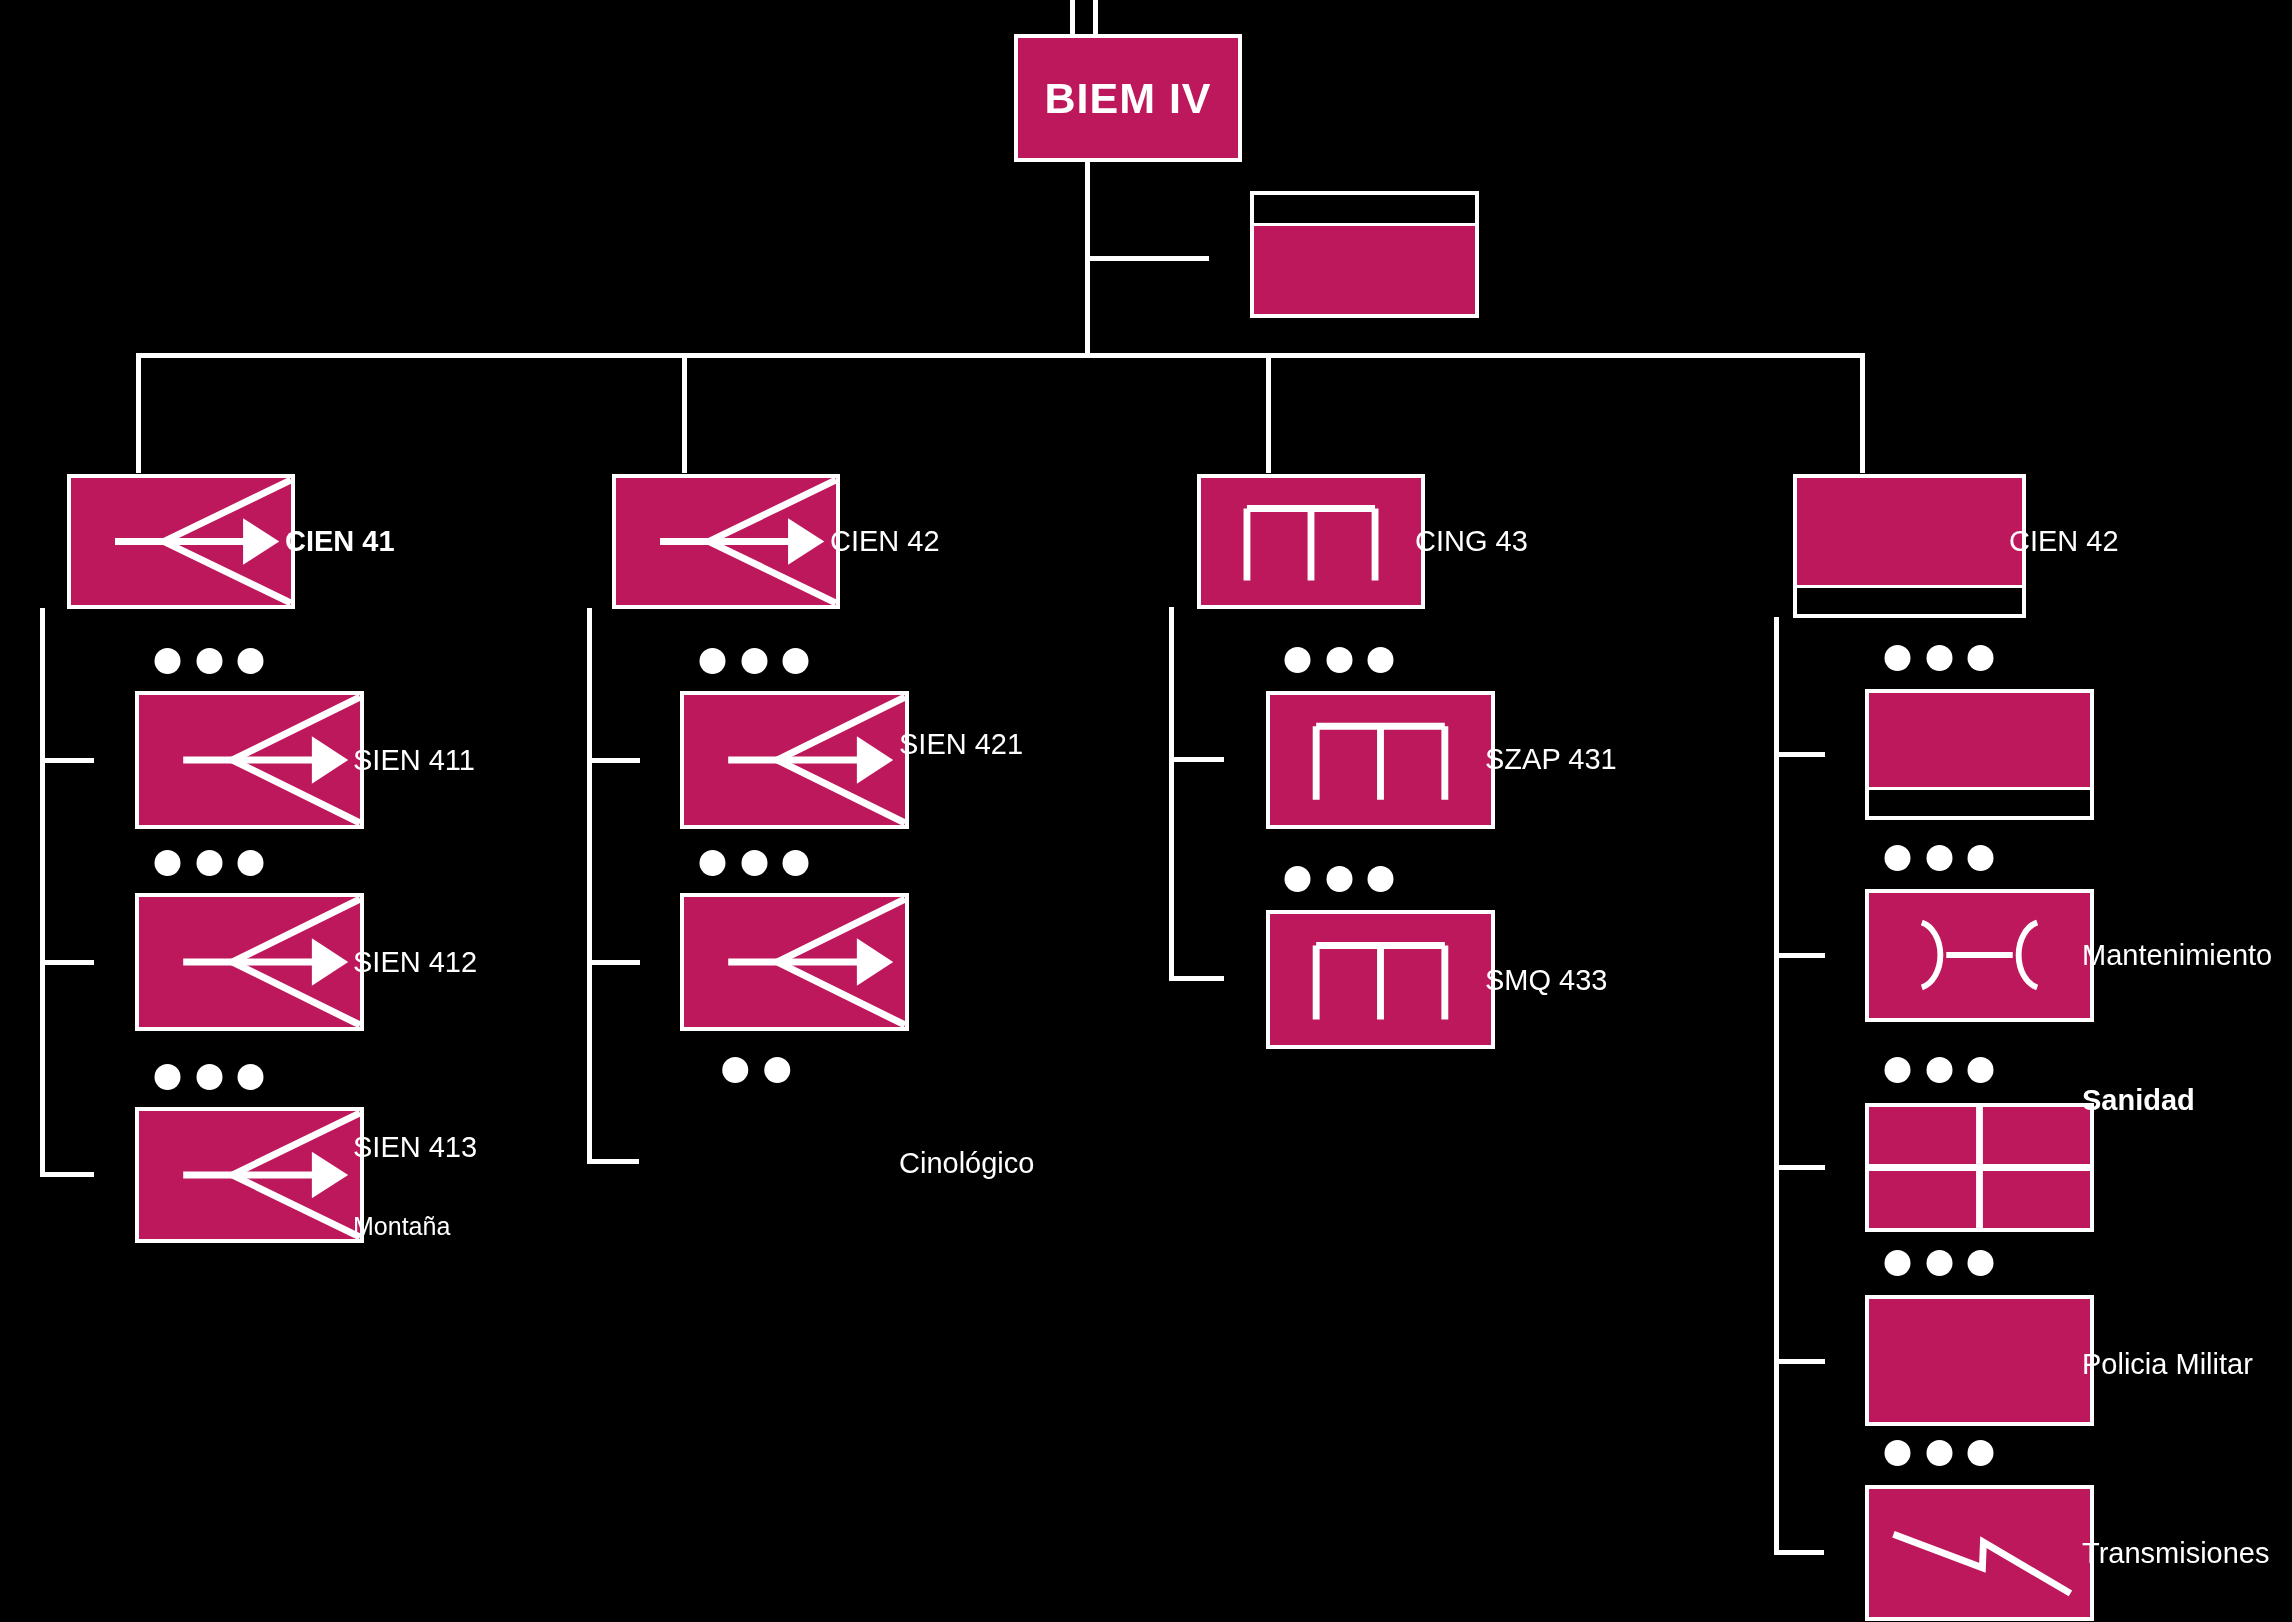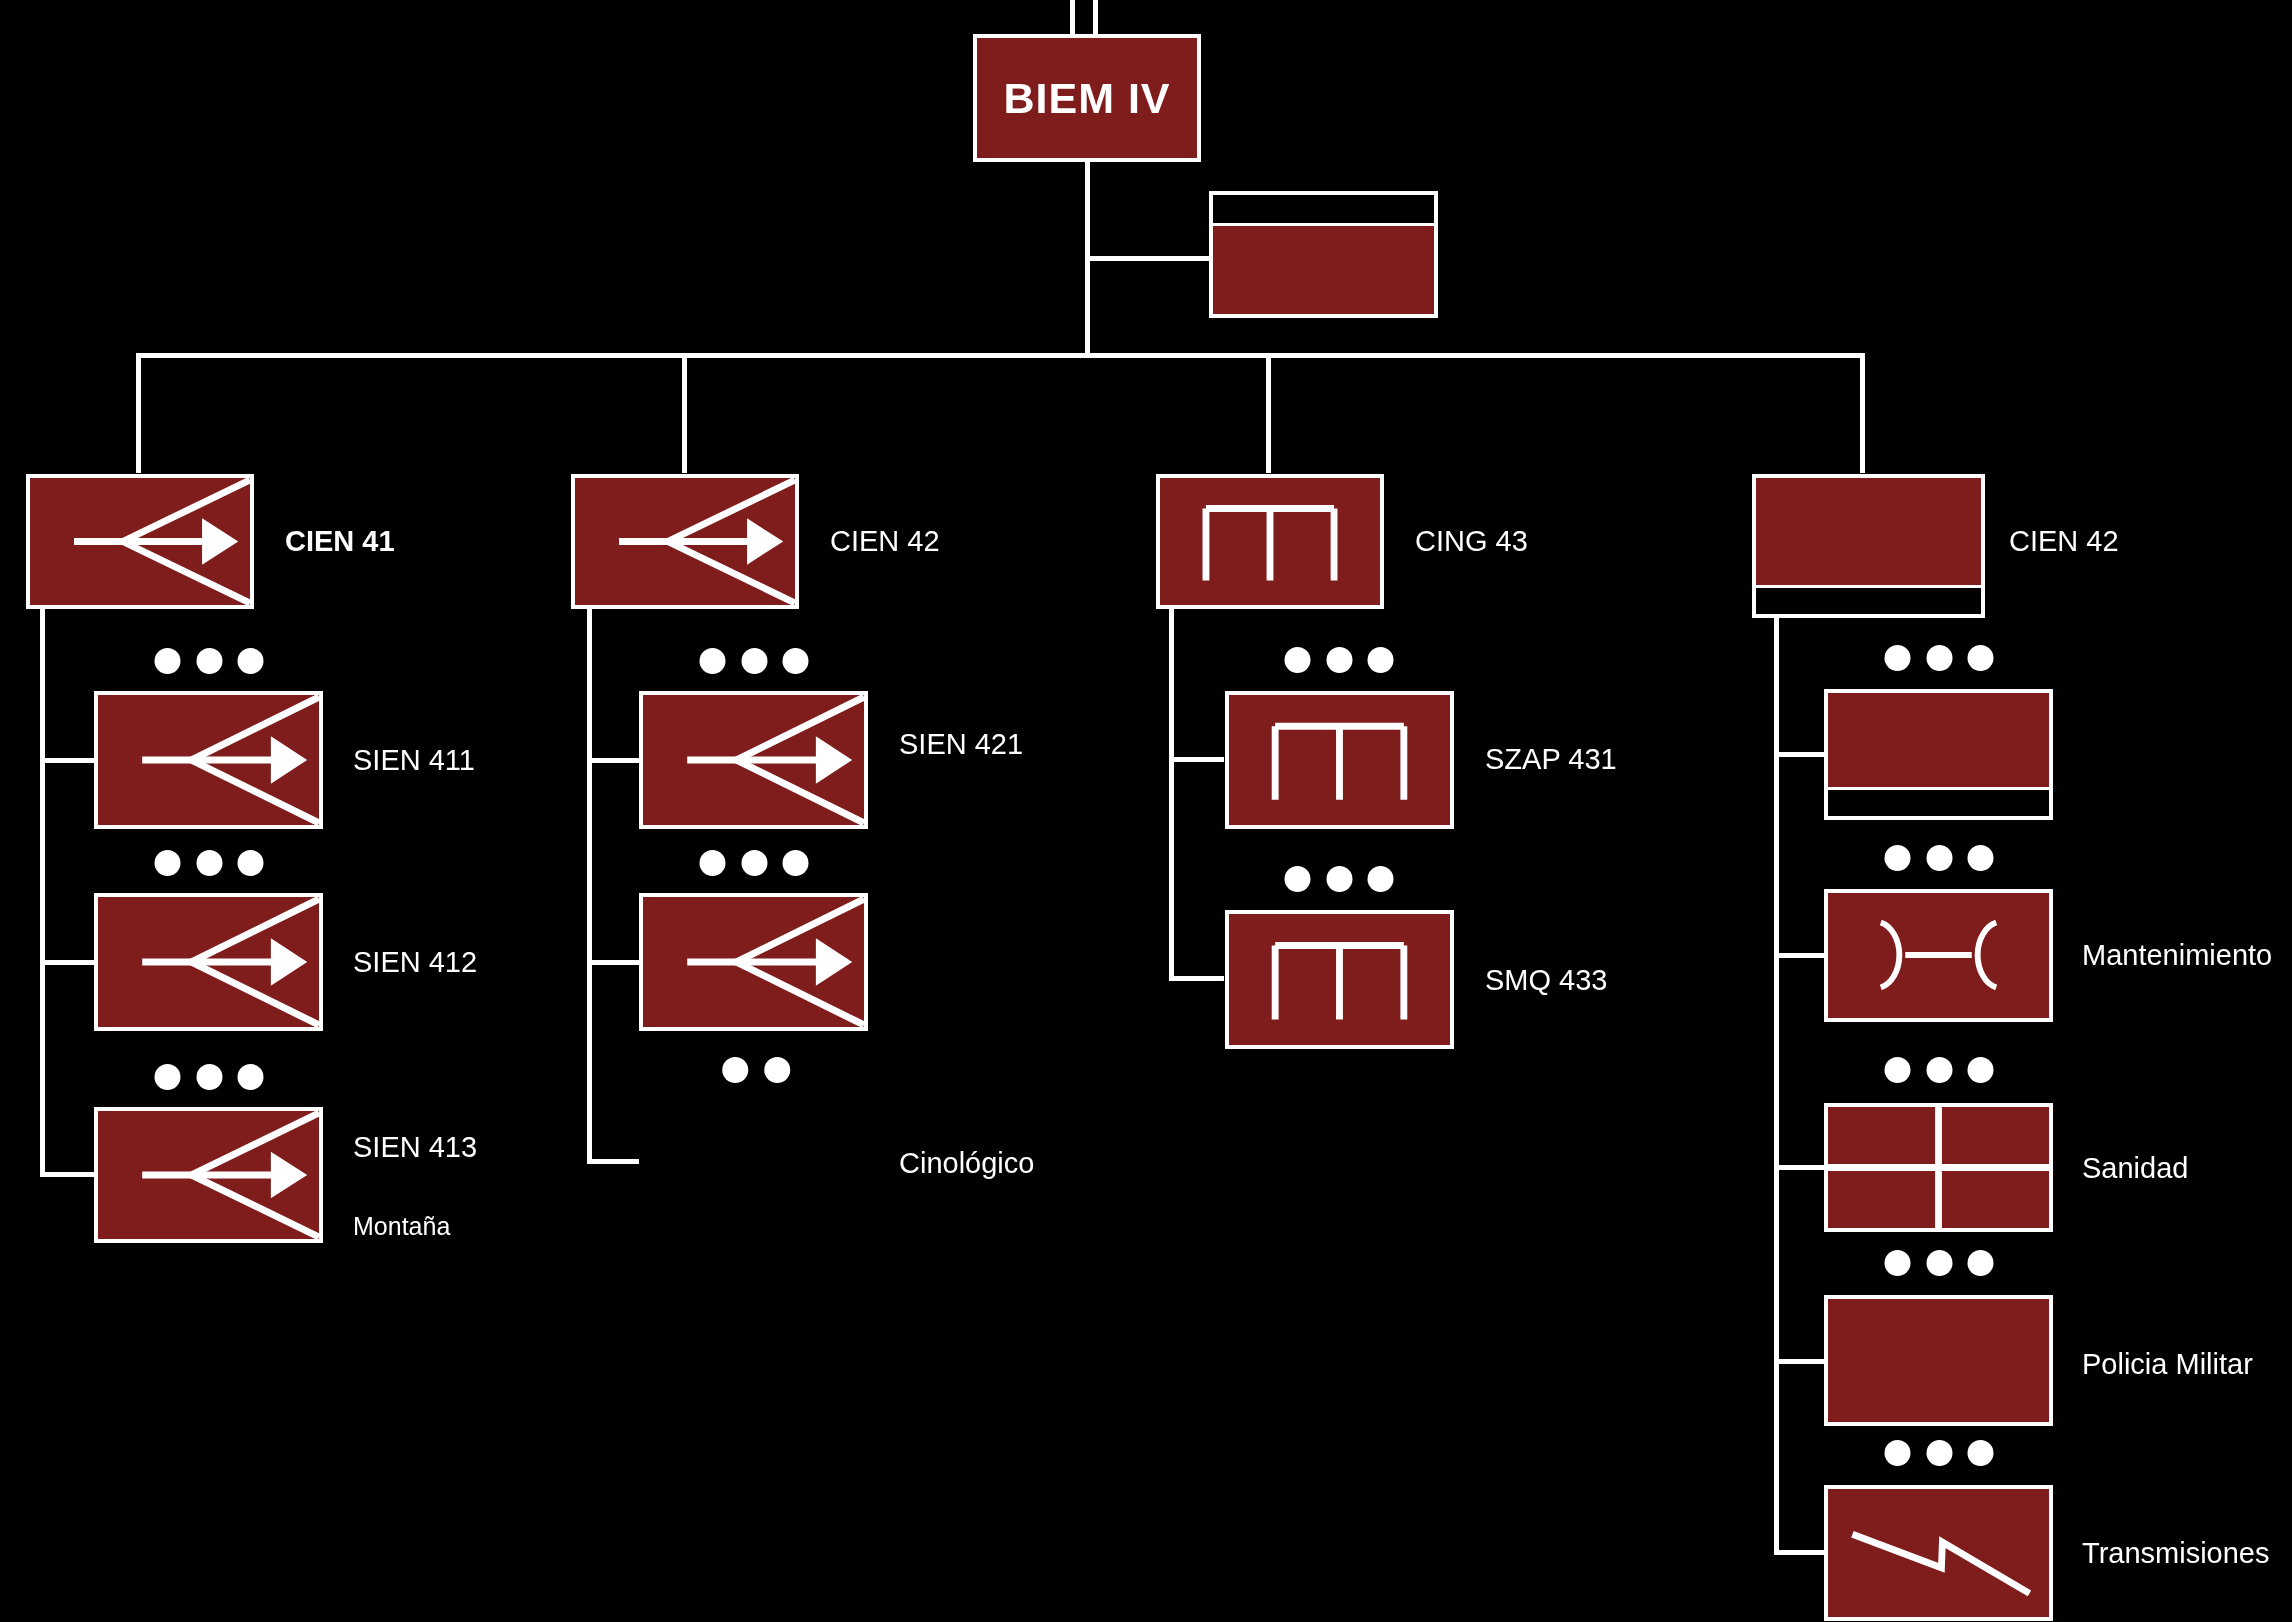--- a/index.html
+++ b/index.html
@@ -1,19 +1,19 @@
 <!DOCTYPE html>
 <html><head>
 <meta charset="utf-8">
 <style>
   html,body{margin:0;padding:0;background:#000;}
   #canvas{position:relative;width:2292px;height:1622px;background:#000;overflow:hidden;
           font-family:"Liberation Sans",sans-serif;}
   .line{position:absolute;background:#fff;}
-  .box{position:absolute;background:#7f1d1d;border:4.9px solid #fff;box-sizing:border-box;}
+  .box{position:absolute;background:#be185d;border:4.9px solid #fff;box-sizing:border-box;margin-left:41px;}
   .box svg{position:absolute;left:0;top:0;width:100%;height:100%;}
   .band::after{content:"";position:absolute;left:0;right:0;bottom:0;height:29px;
                background:#000;border-top:3.9px solid #fff;box-sizing:border-box;}
   .hqbox::before{content:"";position:absolute;left:0;right:0;top:0;height:31px;
                background:#000;border-bottom:3.9px solid #fff;box-sizing:border-box;}
   .rootlabel{position:absolute;left:0;top:0;width:100%;height:100%;display:flex;
              align-items:center;justify-content:center;color:#fff;font-weight:bold;
              font-size:43px;letter-spacing:1px;}
   .k9text{position:absolute;left:0;bottom:3.9px;width:100%;text-align:center;color:#fff;
           font-weight:bold;font-size:43px;}
@@ -227,18 +227,18 @@
     <div class="sub">Montaña</div>
   </div>
 
   <div class="label" style="left:899px;top:744px;">SIEN 421</div>
   <div class="label" style="left:899px;top:1163px;">Cinológico</div>
 
   <div class="label" style="left:1485px;top:759px;">SZAP 431</div>
   <div class="label" style="left:1485px;top:980px;">SMQ 433</div>
 
   <div class="label" style="left:2082px;top:955px;">Mantenimiento</div>
-  <div class="label" style="left:2082px;top:1168px;">Sanidad</div>
+  <div class="label" style="left:2082px;top:1100px;font-weight:bold;">Sanidad</div>
   <div class="label" style="left:2082px;top:1364px;">Policia Militar</div>
   <div class="label" style="left:2082px;top:1553px;">Transmisiones</div>
 
 </div>
 
 
 </body></html>

